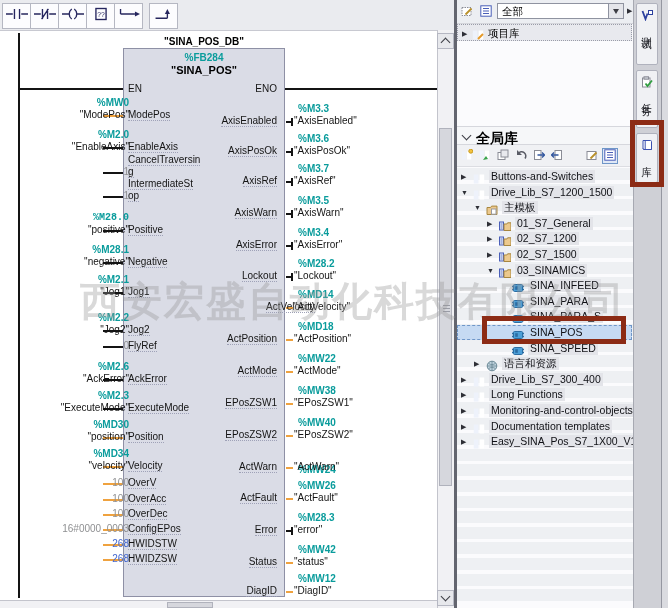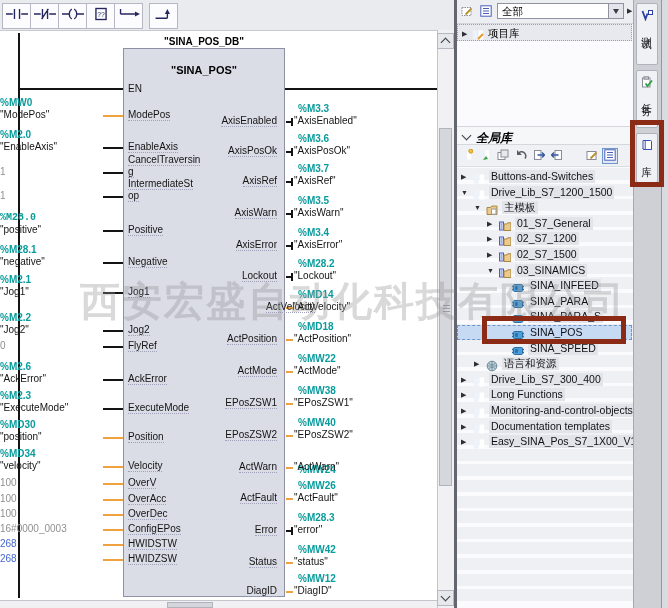--- a/index.html
+++ b/index.html
@@ -1,20 +1,20 @@
 <!DOCTYPE html>
 <html><head>
 <meta charset="utf-8">
 <style>
   html,body{margin:0;padding:0;}
   body{width:668px;height:608px;overflow:hidden;font-family:"Liberation Sans","DejaVu Sans",sans-serif;background:#fff;}
   #app{position:relative;width:668px;height:608px;overflow:hidden;background:#fff;}
   .abs{position:absolute;}
   .t{position:absolute;font-size:10px;line-height:12px;color:#141414;white-space:nowrap;z-index:6;}
-  .ra{left:0;width:113px;}
+  .ra{left:16px;width:113px;text-align:right;}
   .addr{color:#0a9c9c;font-weight:bold;}
   .val{color:#8f9092;}
   .val.blue{color:#4468cf;}
   .wire{position:absolute;height:2px;background:#141414;z-index:4;}
   .wire.analog{background:#efa23f;}
   .tick{position:absolute;width:2px;height:8px;background:#141414;z-index:4;}
   .param-l{left:128px;}
   .param-r{left:125px;width:152px;text-align:right;}
   .param-l span,.param-r span{border-bottom:1px dotted #9fa2b8;}
   
@@ -34,21 +34,21 @@
   
   #divider{left:454px;top:0;width:3px;height:608px;background:#63656f;z-index:12;}
   #panel{left:457px;top:0;width:176px;height:608px;background:#fbfbfd;z-index:10;}
   #panel-topbar{position:absolute;left:0;top:0;width:176px;height:23px;background:#eceef2;border-bottom:1px solid #d4d5db;}
   .combo{position:absolute;left:40px;top:3px;width:127px;height:16px;background:#fff;border:1px solid #8f93a0;box-sizing:border-box;font-size:10.5px;line-height:14px;padding-left:4px;}
   .combo-btn{position:absolute;right:0;top:0;width:14px;height:14px;background:#e4e5ea;border-left:1px solid #8f93a0;display:flex;align-items:center;justify-content:center;}
   .tri{width:0;height:0;border-left:3.5px solid transparent;border-right:3.5px solid transparent;border-top:5px solid #3c3d44;}
   .palette-band{position:absolute;left:0;top:24px;width:175px;height:17px;background:#e8e9ee;border:1px dotted #9a9ca8;box-sizing:border-box;}
   .arrowchar{font-size:7px;color:#2e2f36;}
   #global-header{position:absolute;left:0;top:126px;width:176px;height:19px;background:#f6f7f9;border-top:1px solid #d6d7dd;border-bottom:1px solid #d6d7dd;box-sizing:border-box;}
-  #global-header b{font-size:12px;font-style:italic;}
+  #global-header b{font-size:14px;}
   #lib-toolbar{position:absolute;left:0;top:145px;width:176px;height:21px;background:#f0f1f4;border-bottom:1px solid #dcdde2;}
   .libbtn{position:absolute;top:3px;width:16px;height:16px;display:flex;align-items:center;justify-content:center;}
   .libbtn.sel{border:1px solid #6f96c8;background:#dfe8f6;box-sizing:border-box;}
   #stripes{position:absolute;left:0;top:168px;width:176px;height:433px;background:repeating-linear-gradient(#eef0f3 0 12px,#fbfbfd 12px 15.6px);}
   .treerow-sel{position:absolute;left:0;width:175px;height:15px;background:#c6daf3;border:1px dashed #6f96c8;box-sizing:border-box;}
   .treelabel{position:absolute;font-size:10.5px;line-height:13px;white-space:nowrap;background:#e3e4e9;padding:0 2px;color:#101116;}
   .treelabel.sel{background:transparent;}
   .treeicon{position:absolute;width:12px;height:12px;}
   .treearrow{position:absolute;font-size:7px;color:#2e2f36;}
   
@@ -104,22 +104,24 @@
       </div>
     </div>
 
   <div class="abs" style="left:18px;top:33px;width:2px;height:565px;background:#141414;z-index:4;"></div>
   <div class="wire" style="left:19px;top:88px;width:104px;"></div>
   <div class="wire" style="left:285px;top:88px;width:152px;"></div>
 
   <div class="blk-title" style="top:36px;">"SINA_POS_DB"</div>
 
   <div class="abs" id="fb-block"></div>
+  <div class="blk-title" style="top:52px;color:#0a9c9c;">%FB284</div>
   <div class="blk-title" style="top:64px;font-size:11px;">"SINA_POS"</div>
   <div class="t" style="left:128px;top:83px;">EN</div>
+  <div class="t param-r" style="top:83px;"><span style="border:none">ENO</span></div>
 
   <div id="canvas-layer">
       <div class="t addr ra" style="top: 97px;">%MW0</div>
       <div class="t ra" style="top: 109px;">"ModePos"</div>
       <div class="wire analog" style="left: 103px; top: 115px; width: 20px;"></div>
       <div class="t param-l" style="top: 109px;"><span>ModePos</span></div>
       <div class="t addr ra" style="top: 129px;">%M2.0</div>
       <div class="t ra" style="top: 141px;">"EnableAxis"</div>
       <div class="wire" style="left: 103px; top: 147px; width: 20px;"></div>
       <div class="t param-l" style="top: 141px;"><span>EnableAxis</span></div>

